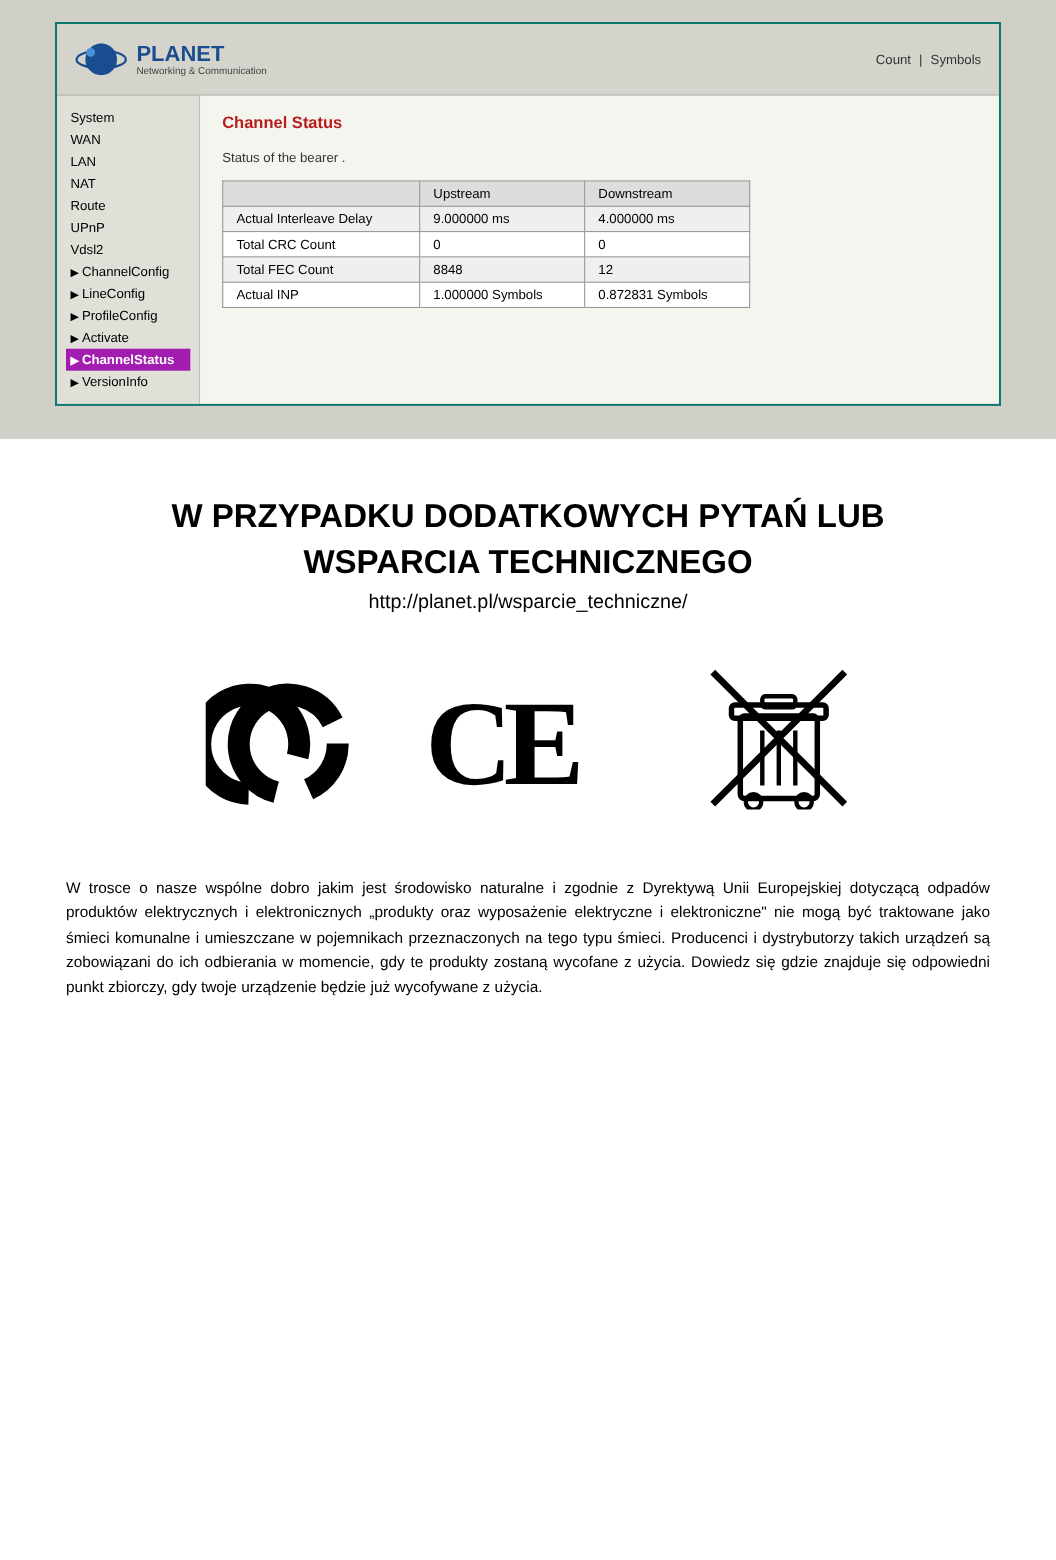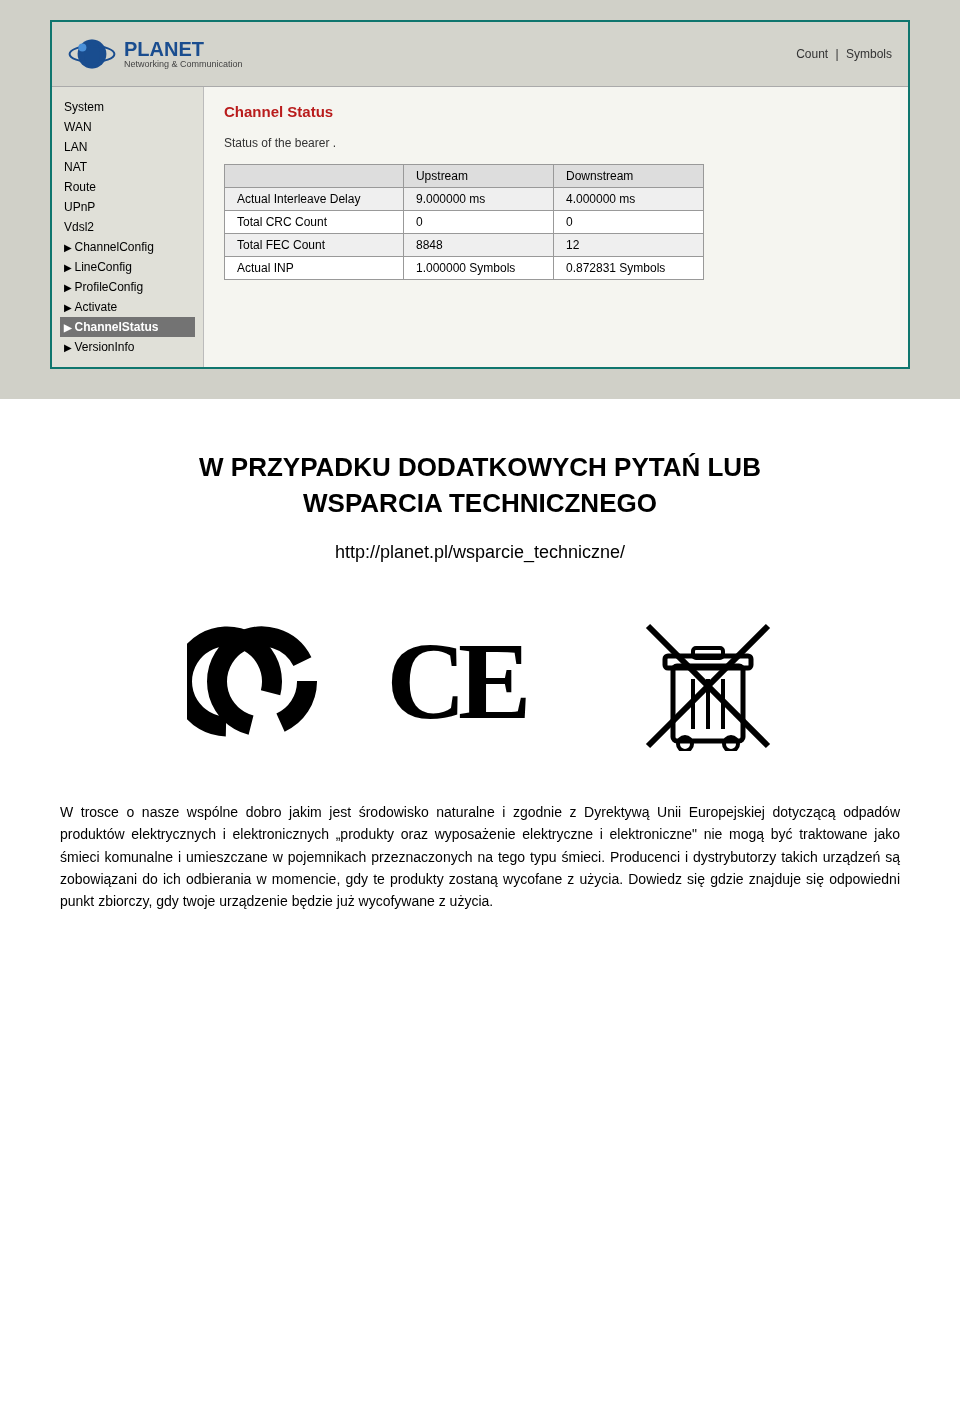--- a/index.html
+++ b/index.html
@@ -52,38 +52,38 @@
       color: #333;
     }
 
     
     .router-body {
       display: flex;
     }
 
     
     .sidebar {
-      width: 152px;
+      width: 130px;
       background: #e0e0d8;
       padding: 10px 8px;
       border-right: 1px solid #bbb;
       flex-shrink: 0;
     }
 
     .sidebar-item {
       display: block;
       padding: 3px 4px;
       font-size: 12px;
       color: #000;
       text-decoration: none;
       cursor: pointer;
     }
 
     .sidebar-item.active {
-      background: #737373;
+      background: #a21caf;
       color: #fff;
       font-weight: bold;
     }
 
     .sidebar-item.with-arrow::before {
       content: "▶ ";
       font-size: 10px;
     }
 
     
@@ -133,39 +133,39 @@
       background: #ffffff;
     }
 
     
     .bottom-section {
       padding: 50px 60px 30px 60px;
       text-align: center;
     }
 
     .support-heading {
-      font-size: 26px;
+      font-size: 30px;
       font-weight: bold;
       text-transform: uppercase;
       line-height: 1.4;
-      margin-bottom: 20px;
+      margin-bottom: 4px;
     }
 
     .support-url {
       font-size: 18px;
       font-weight: normal;
       margin-bottom: 48px;
       display: block;
     }
 
     
     .symbols-row {
       display: flex;
       justify-content: center;
-      align-items: flex-end;
+      align-items: flex-start;
       gap: 120px;
       margin-bottom: 50px;
     }
 
     .ce-mark {
       display: flex;
       align-items: center;
       gap: -10px;
     }
 

